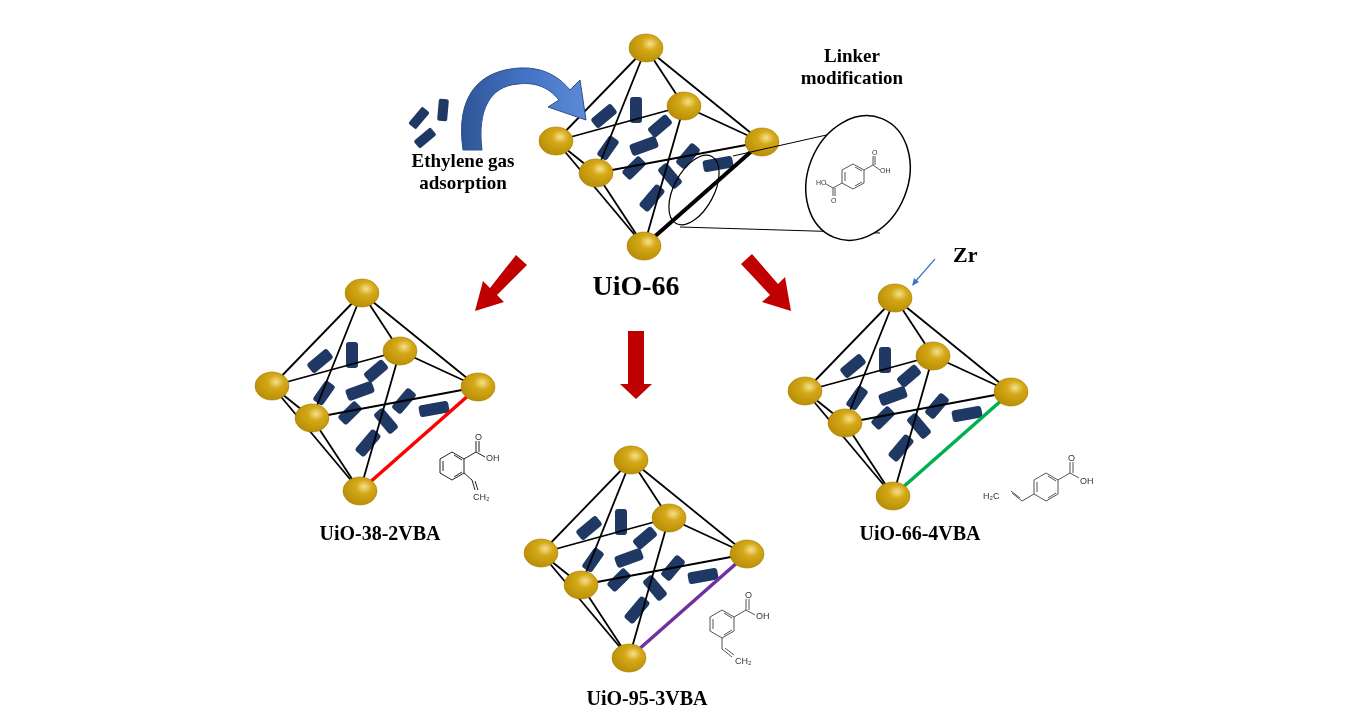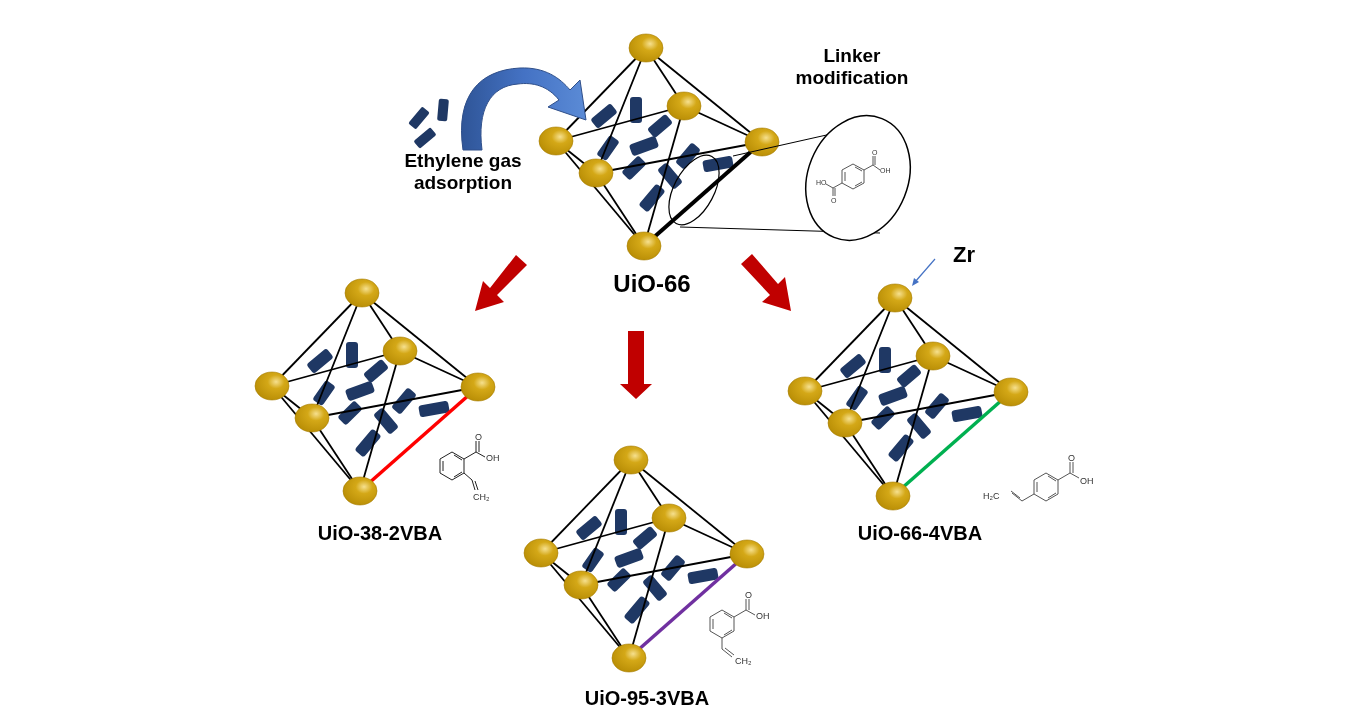--- a/index.html
+++ b/index.html
@@ -1,19 +1,19 @@
 <!DOCTYPE html>
 <html><head>
 <meta charset="utf-8">
 <style>
   html, body { margin:0; padding:0; background:#ffffff; }
   body { width:1356px; height:720px; position:relative; overflow:hidden;
          font-family:"DejaVu Sans", sans-serif; }
   #stage { position:absolute; left:0; top:0; width:1356px; height:720px; }
-  .lbl { position:absolute; font-family:Liberation Sans, sans-serif; font-weight:bold;
+  .lbl { position:absolute; font-family:Liberation Serif, serif; font-weight:bold;
          color:#000; white-space:nowrap; line-height:1.15; }
   .lbl.center { text-align:center; }
   .chem { font-family:"Liberation Sans", sans-serif; fill:#333; }
 </style>
 </head>
 <body>
 
 <svg id="stage" xmlns="http://www.w3.org/2000/svg" width="1356" height="720" viewBox="0 0 1356 720">
   <defs>
     <radialGradient id="zrGrad" cx="0.62" cy="0.35" r="0.7">
@@ -255,16 +255,16 @@
   <div>adsorption</div>
 </div>
 
 <div class="lbl center" style="left:772px; top:45px; width:160px; font-size:19px;">
   <div>Linker</div>
   <div>modification</div>
 </div>
 
 <div class="lbl" style="left:937px; top:242px; font-size:22px;margin-left:16px;">Zr</div>
 
-<div class="lbl center" style="left:582px; top:270px; width:140px; font-size:24px;">UiO-66</div>
+<div class="lbl center" style="left:566px; top:270px; width:140px; font-size:28px;">UiO-66</div>
 <div class="lbl center" style="left:290px; top:522px; width:180px; font-size:20px;">UiO-38-2VBA</div>
 <div class="lbl center" style="left:557px; top:687px; width:180px; font-size:20px;">UiO-95-3VBA</div>
 <div class="lbl center" style="left:830px; top:522px; width:180px; font-size:20px;">UiO-66-4VBA</div>
 
 </body></html>

